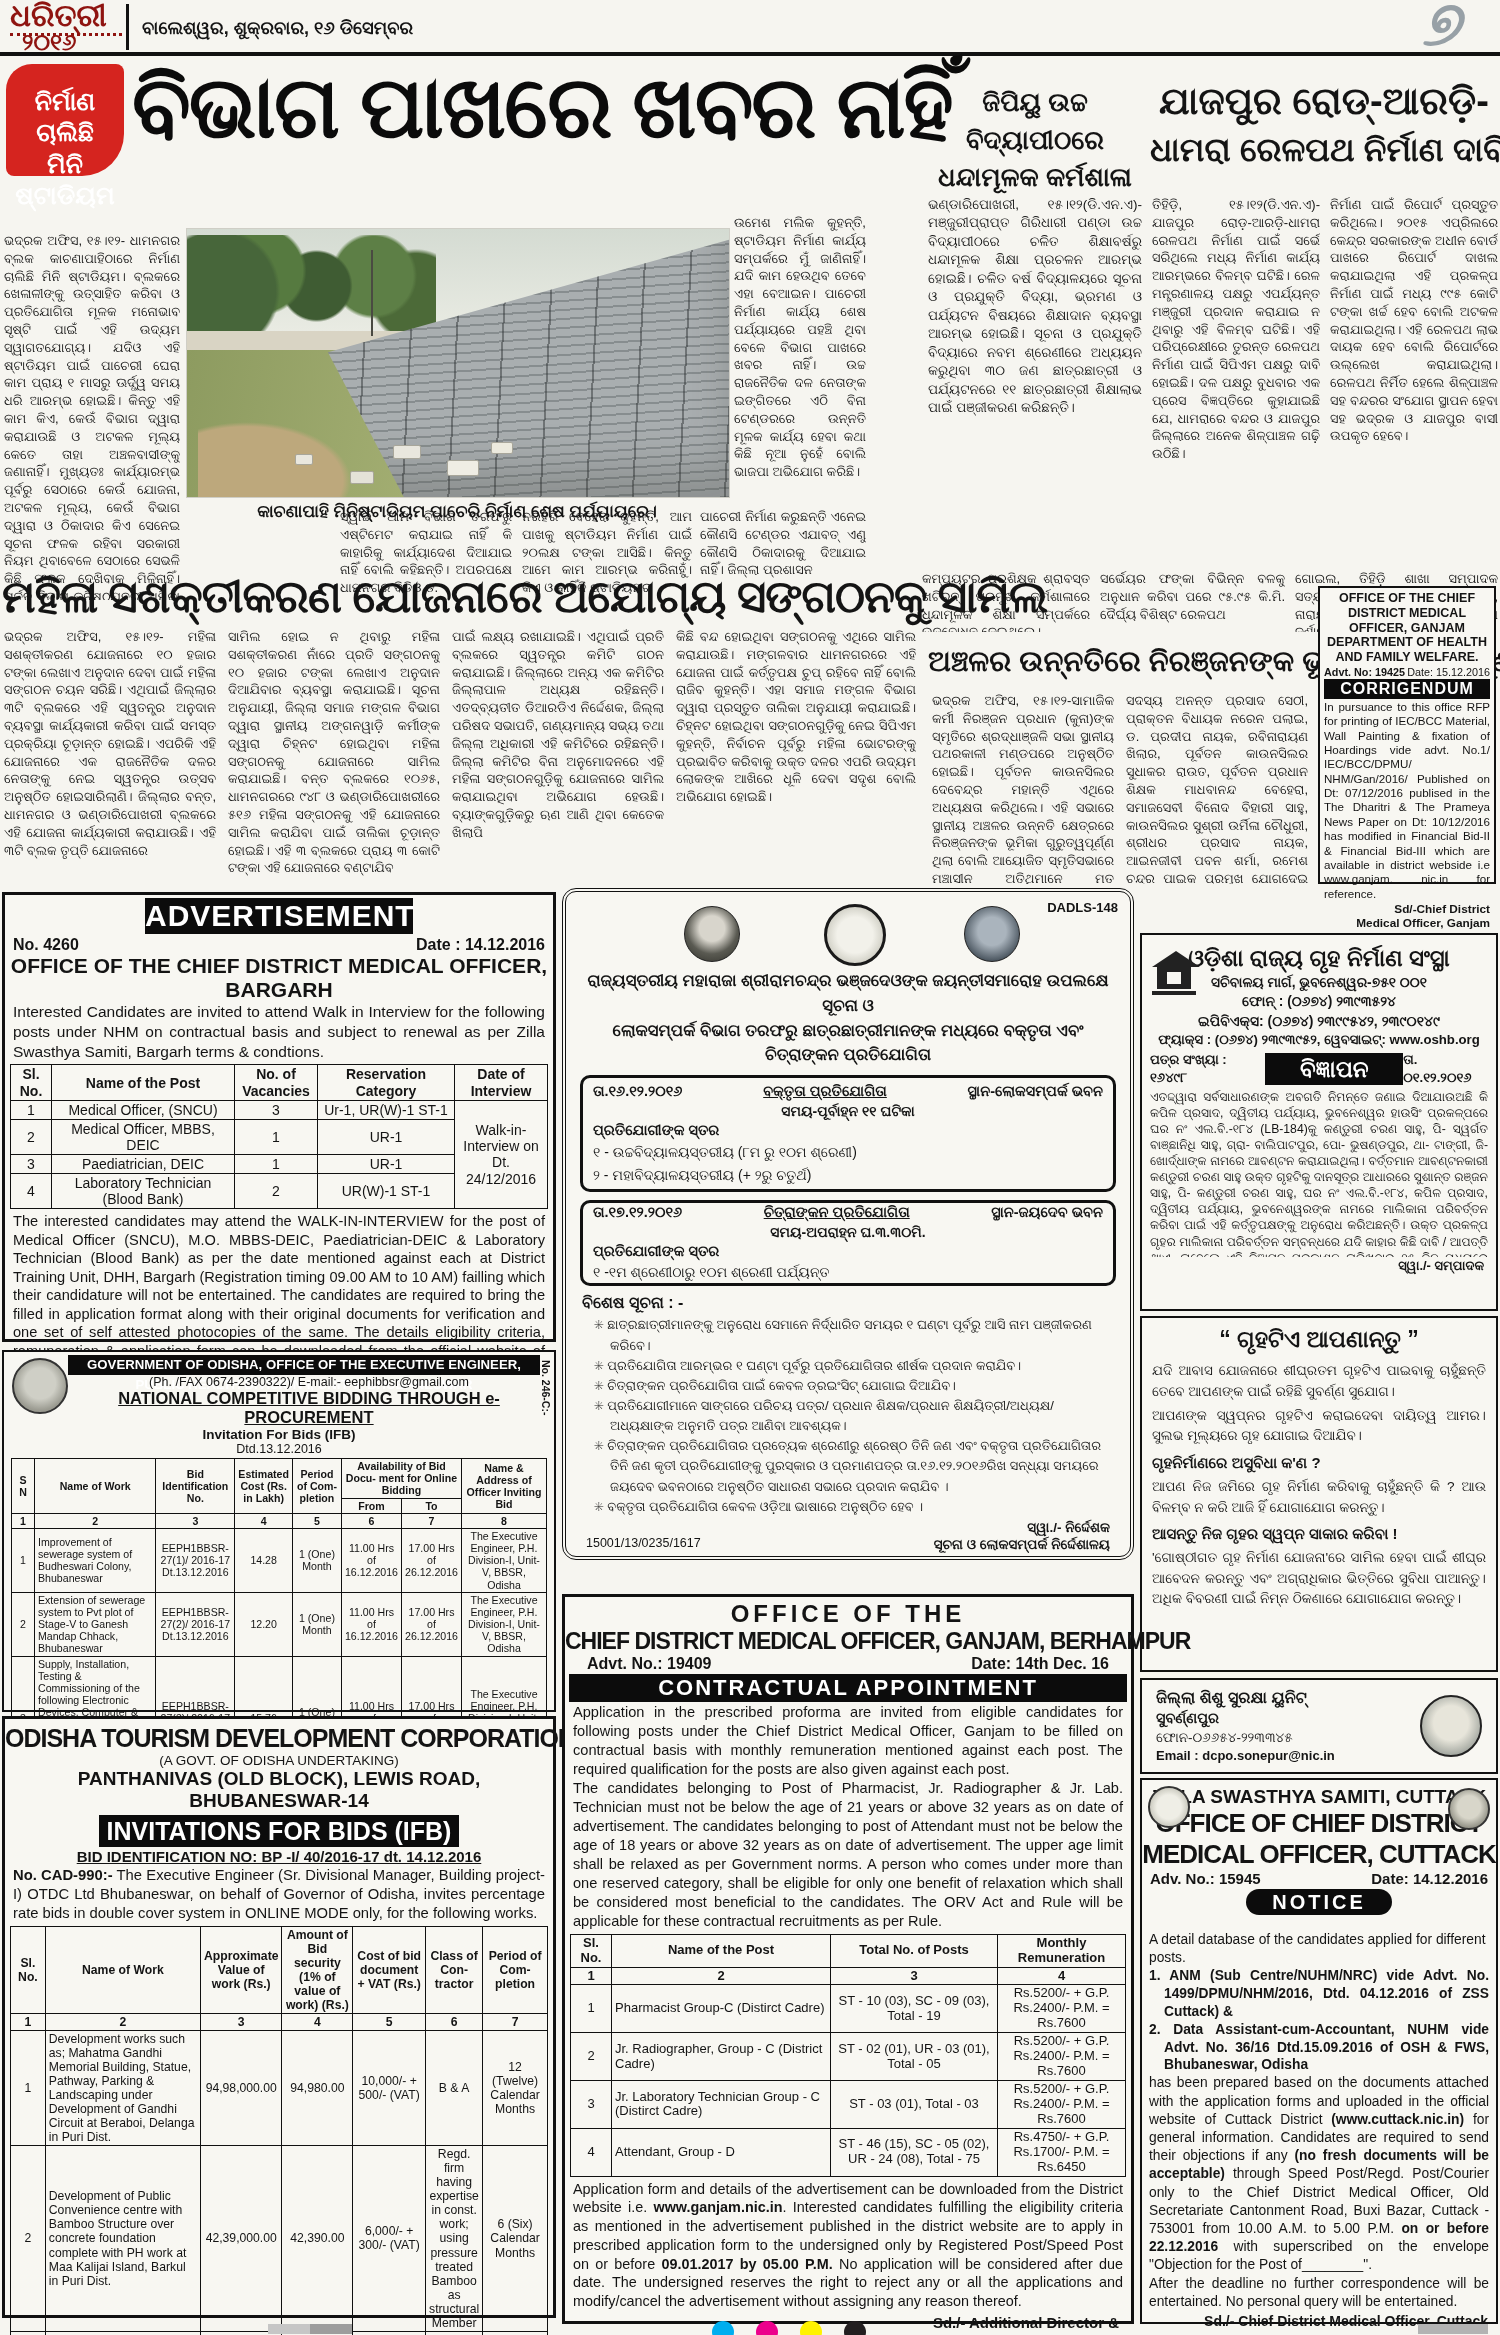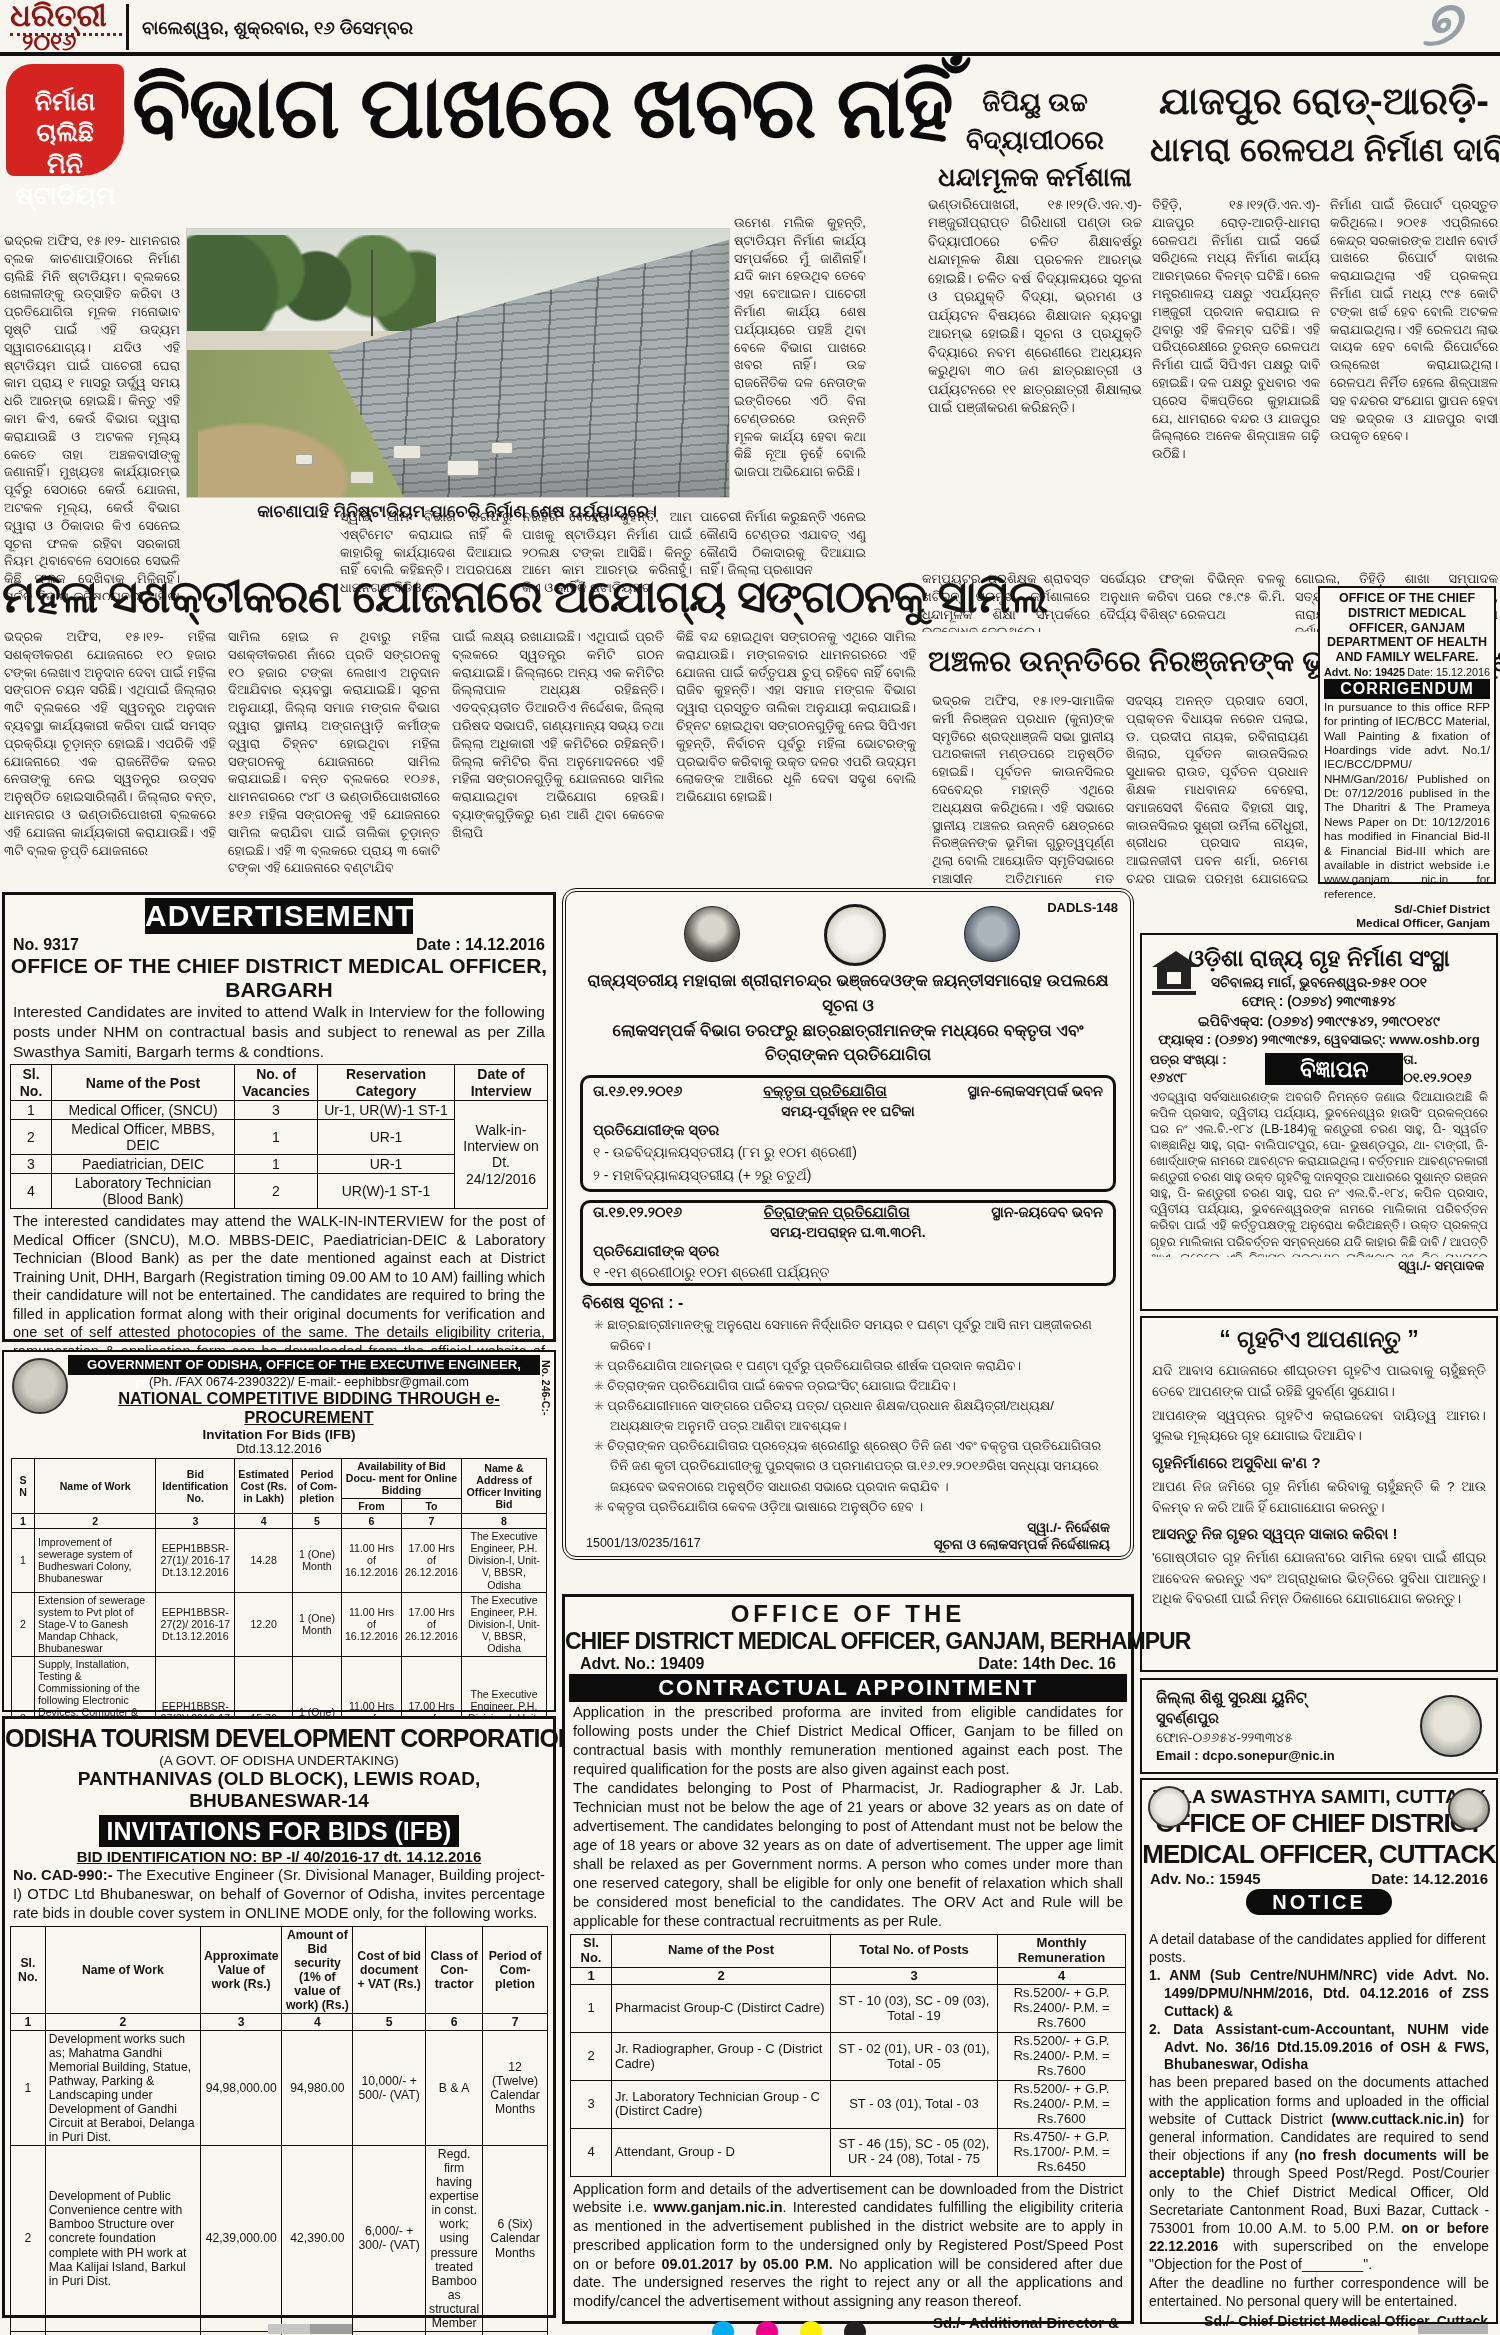--- a/index.html
+++ b/index.html
@@ -112,21 +112,21 @@
     <div class="j" style="font-size:11.6px;line-height:1.24;">In pursuance to this office RFP for printing of IEC/BCC Material, Wall Painting &amp; fixation of Hoardings vide advt. No.1/ IEC/BCC/DPMU/ NHM/Gan/2016/ Published on Dt: 07/12/2016 publised in the The Dharitri &amp; The Prameya News Paper on Dt: 10/12/2016 has modified in Financial Bid-II &amp; Financial Bid-III which are available in district webside i.e www.ganjam. nic.in for reference.</div>
     <div class="b r" style="font-size:11.8px;line-height:1.2;margin-top:1px;">
       <div>Sd/-Chief District</div>
       <div>Medical Officer, Ganjam</div>
     </div>
   </div>
 
   <div class="abs box" style="left:2px;top:892px;width:554px;height:450px;border-width:3px;box-sizing:border-box;">
     <div class="blackbar b c" style="width:268px;height:36px;line-height:36px;margin:3px auto 0;font-size:30px;letter-spacing:1px;">ADVERTISEMENT</div>
     <div style="display:flex;justify-content:space-between;padding:0 8px;font-size:16px;margin-top:2px;">
-      <span class="b">No. 9317</span>
+      <span class="b">No. 4260</span>
       <span class="b">Date : 14.12.2016</span>
     </div>
     <div class="b c" style="font-size:21px;">OFFICE OF THE CHIEF DISTRICT MEDICAL OFFICER, BARGARH</div>
     <div class="j" style="font-size:15.5px;line-height:1.28;padding:0 8px;">Interested Candidates are invited to attend Walk in Interview for the following posts under NHM on contractual basis and subject to renewal as per Zilla Swasthya Samiti, Bargarh terms &amp; condtions.</div>
     <table class="t" style="width:538px;margin:3px auto;font-size:14px;">
       <tbody>
           <tr>
         <th style="width:34px;">Sl. No.</th>
         <th>Name of the Post</th>
         <th style="width:76px;">No. of Vacancies</th>
@@ -395,21 +395,21 @@
       <div class="b" style="font-size:14.5px;">ସୁବର୍ଣ୍ଣପୁର</div>
       <div style="font-size:13.5px;">ଫୋନ-୦୬୬୫୪-୨୨୩୩୪୫</div>
       <div class="b" style="font-size:13px;">Email : dcpo.sonepur@nic.in</div>
     </div>
     <div class="circle" style="width:58px;height:58px;margin-right:14px;border:2px solid #222;background:radial-gradient(circle at 50% 45%, #e7e5da 0 40%, #8e948e 85%);"></div>
   </div>
 
   <div class="abs box" style="left:562px;top:1594px;width:572px;height:730px;border-width:3px;box-sizing:border-box;">
     <div class="b c" style="font-size:24px;letter-spacing:4px;margin-top:3px;">OFFICE OF THE</div>
     <div class="b c nw" style="font-size:23px;letter-spacing:-1px;">CHIEF DISTRICT MEDICAL OFFICER, GANJAM, BERHAMPUR</div>
-    <div style="display:flex;justify-content:space-between;padding:0 15px;" class="b">
+    <div style="display:flex;justify-content:space-between;padding:0 22px;" class="b">
       <span style="font-size:16px;">Advt. No.: 19409</span>
       <span style="font-size:16px;">Date: 14th Dec. 16</span>
     </div>
     <div class="blackbar b c" style="height:28px;line-height:28px;font-size:22px;letter-spacing:2px;margin:1px 4px;">CONTRACTUAL APPOINTMENT</div>
     <div class="j" style="font-size:14.6px;line-height:1.3;padding:0 8px;">Application in the prescribed proforma are invited from eligible candidates for following posts under the Chief District Medical Officer, Ganjam to be filled on contractual basis with monthly remuneration mentioned against each post. The required qualification for the posts are also given against each post.</div>
     <div class="j" style="font-size:14.6px;line-height:1.3;padding:0 8px;">The candidates belonging to Post of Pharmacist, Jr. Radiographer &amp; Jr. Lab. Technician must not be below the age of 21 years or above 32 years as on date of advertisement. The candidates belonging to post of Attendant must not be below the age of 18 years or above 32 years as on date of advertisement. The upper age limit shall be relaxed as per Government norms. A person who comes under more than one reserved category, shall be eligible for only one benefit of relaxation which shall be considered most beneficial to the candidates. The ORV Act and Rule will be applicable for these contractual recruitments as per Rule.</div>
     <table class="t" style="width:556px;margin:3px auto;font-size:13px;">
       <tbody>
           <tr>
         <th style="width:34px;">Sl. No.</th>

